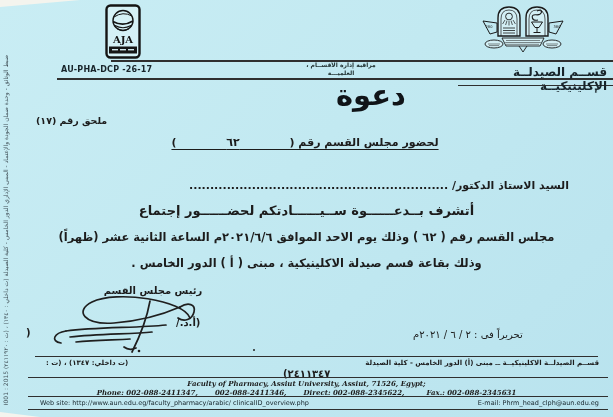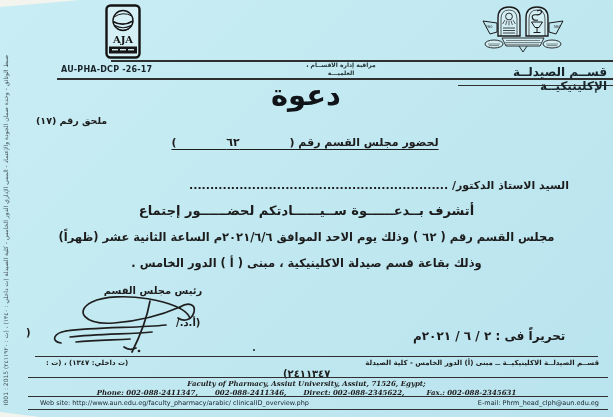--- a/index.html
+++ b/index.html
@@ -24,35 +24,35 @@
   }
 
   .aja{left:82px;top:4px;width:36px;height:55px;padding-left:23px;}
   .doc-code{left:61px;top:65px;font-size:8px;font-weight:bold;letter-spacing:.2px;color:#18242a;}
 
   .admin-note{left:293px;top:61px;width:96px;text-align:center;font-size:6px;font-weight:bold;line-height:7.5px;color:#233;}
   .dept-name{right:6px;top:65px;width:152px;text-align:right;font-size:12px;font-weight:bold;color:#18242a;}
 
   .uni-emblem{left:478px;top:3px;width:90px;height:60px;}
 
-  .title{left:206px;top:78px;width:200px;text-align:center;font-size:29px;font-weight:bold;color:#101418;}
+  .title{left:206px;top:78px;width:200px;font-size:29px;font-weight:bold;color:#101418;}
   .margin-note{left:36px;top:115px;font-size:9.5px;font-weight:bold;}
   .subtitle{left:150px;top:136px;width:310px;text-align:center;font-size:11px;font-weight:bold;
             text-decoration:underline;text-underline-offset:3px;}
 
   .addressee{right:44px;top:179px;font-size:11px;font-weight:bold;}
   .line-invite{left:0;right:0;top:203px;text-align:center;font-size:13px;font-weight:bold;}
   .line-details{left:0;right:0;top:230px;text-align:center;font-size:11.5px;font-weight:bold;}
   .line-venue{left:0;right:0;top:256px;text-align:center;font-size:11.5px;font-weight:bold;}
 
   .sig-title{left:98px;top:285px;width:110px;text-align:center;font-size:10px;font-weight:bold;}
   .sig-svg{left:38px;top:294px;}
   .sig-prefix{left:176px;top:317px;font-size:10px;font-weight:bold;}
   .sig-suffix{left:26px;top:327px;font-size:10px;font-weight:bold;}
-  .date-line{left:413px;top:329px;font-size:12px;font-weight:bold;}
+  .date-line{left:413px;top:329px;font-size:10px;font-weight:normal;}
   .speck{left:253px;top:349px;width:2px;height:2px;background:#222;border-radius:50%;}
 
   .f-rule1{left:35px;top:356px;width:563px;height:1px;}
   .f-ar-address{right:14px;top:359px;font-size:7px;font-weight:bold;}
   .f-ar-phone{left:46px;top:359px;font-size:7px;font-weight:bold;}
   .f-ar-phone2{left:283px;top:368px;font-size:10px;font-weight:bold;}
   .f-rule2{left:28px;top:377px;width:580px;height:1px;}
   .f-en-address{left:0;right:0;top:379px;text-align:center;font-size:7px;font-weight:bold;font-style:italic;font-family:"DejaVu Serif",serif;}
   .f-en-phones{left:0;right:0;top:387.5px;text-align:center;font-size:7px;font-weight:bold;font-style:italic;font-family:"DejaVu Serif",serif;}
   .f-rule3{left:28px;top:396px;width:580px;height:1px;}

